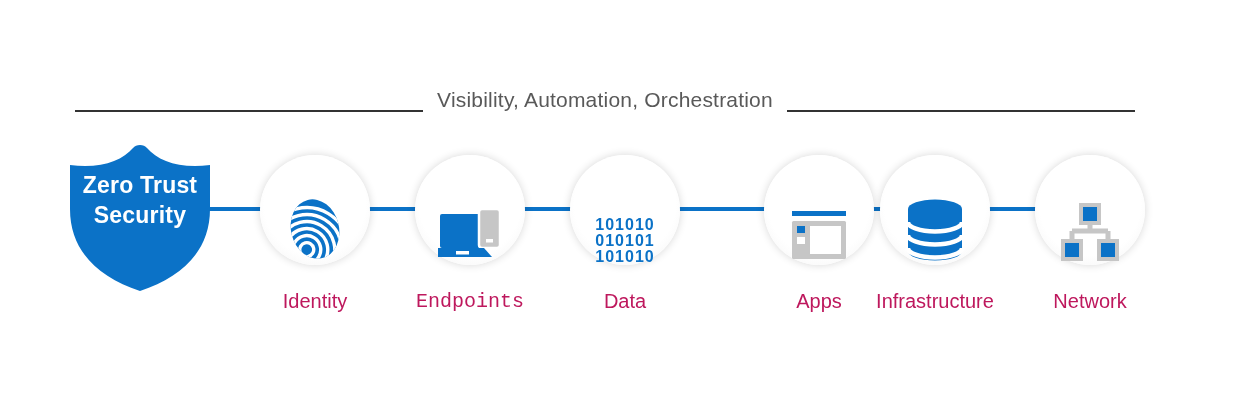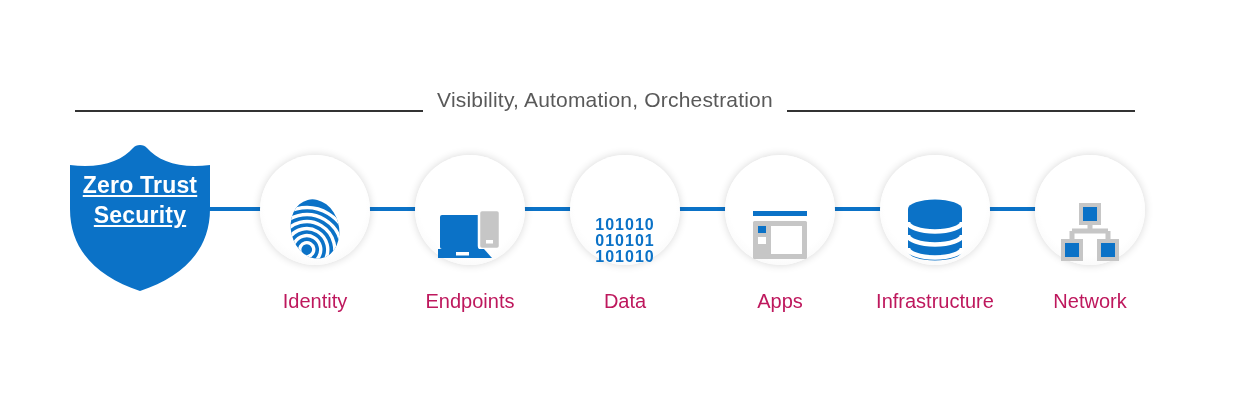--- a/index.html
+++ b/index.html
@@ -49,21 +49,20 @@
   .shield-text {
     position: absolute;
     top: 33px; left: 0;
     width: 100%;
     text-align: center;
     color: #ffffff;
     font-size: 23px;
     font-weight: bold;
     line-height: 30px;
     letter-spacing: 0.2px;
-    text-decoration: underline;
   }
 
   
   .node { position: absolute; top: 155px; width: 110px; height: 110px; z-index: 2; }
   .circle {
     width: 110px; height: 110px;
     border-radius: 50%;
     background: radial-gradient(circle at 50% 45%, #ffffff 62%, #f1f1f1 100%);
     box-shadow: 0 0 9px rgba(0,0,0,0.16);
     display: flex;
@@ -73,23 +72,23 @@
   .node-label {
     position: absolute;
     top: 135px;
     left: calc(50% - 100px);
     width: 200px;
     text-align: center;
     font-size: 20px;
     color: #be185d;
   }
   .node-identity       { left: 260px; }
-  .node-endpoints      { left: 415px; }
+  .node-endpoints      { left: 415px; font-family: Liberation Mono, monospace; }
   .node-data           { left: 570px; }
-  .node-apps           { left: 725px; }
+  .node-apps           { left: 764px; }
   .node-infrastructure { left: 880px; }
   .node-network        { left: 1035px; }
 
   
   .binary-block {
     color: #0B72C7;
     font-weight: bold;
     font-size: 16px;
     line-height: 16px;
     letter-spacing: 1px;

